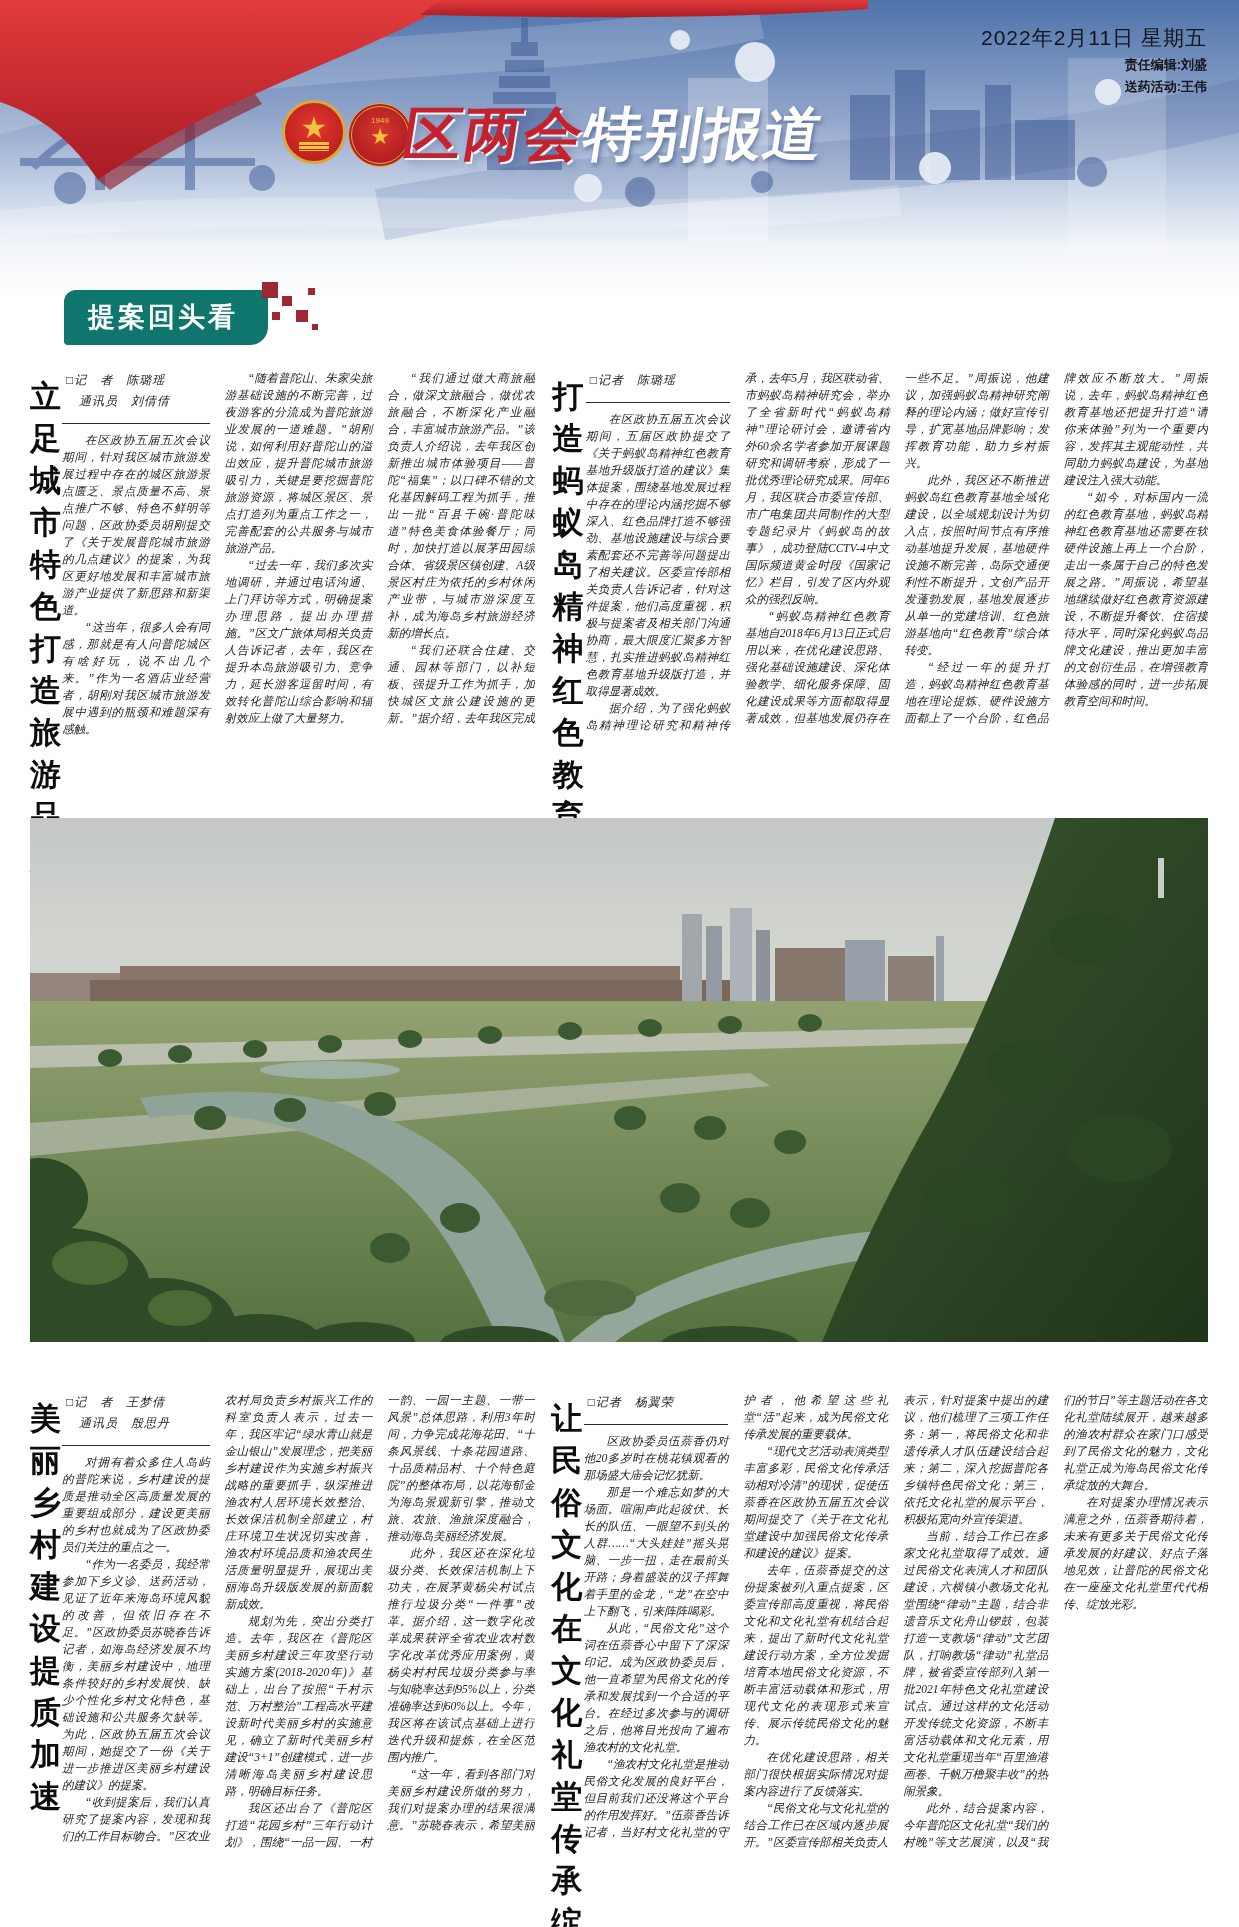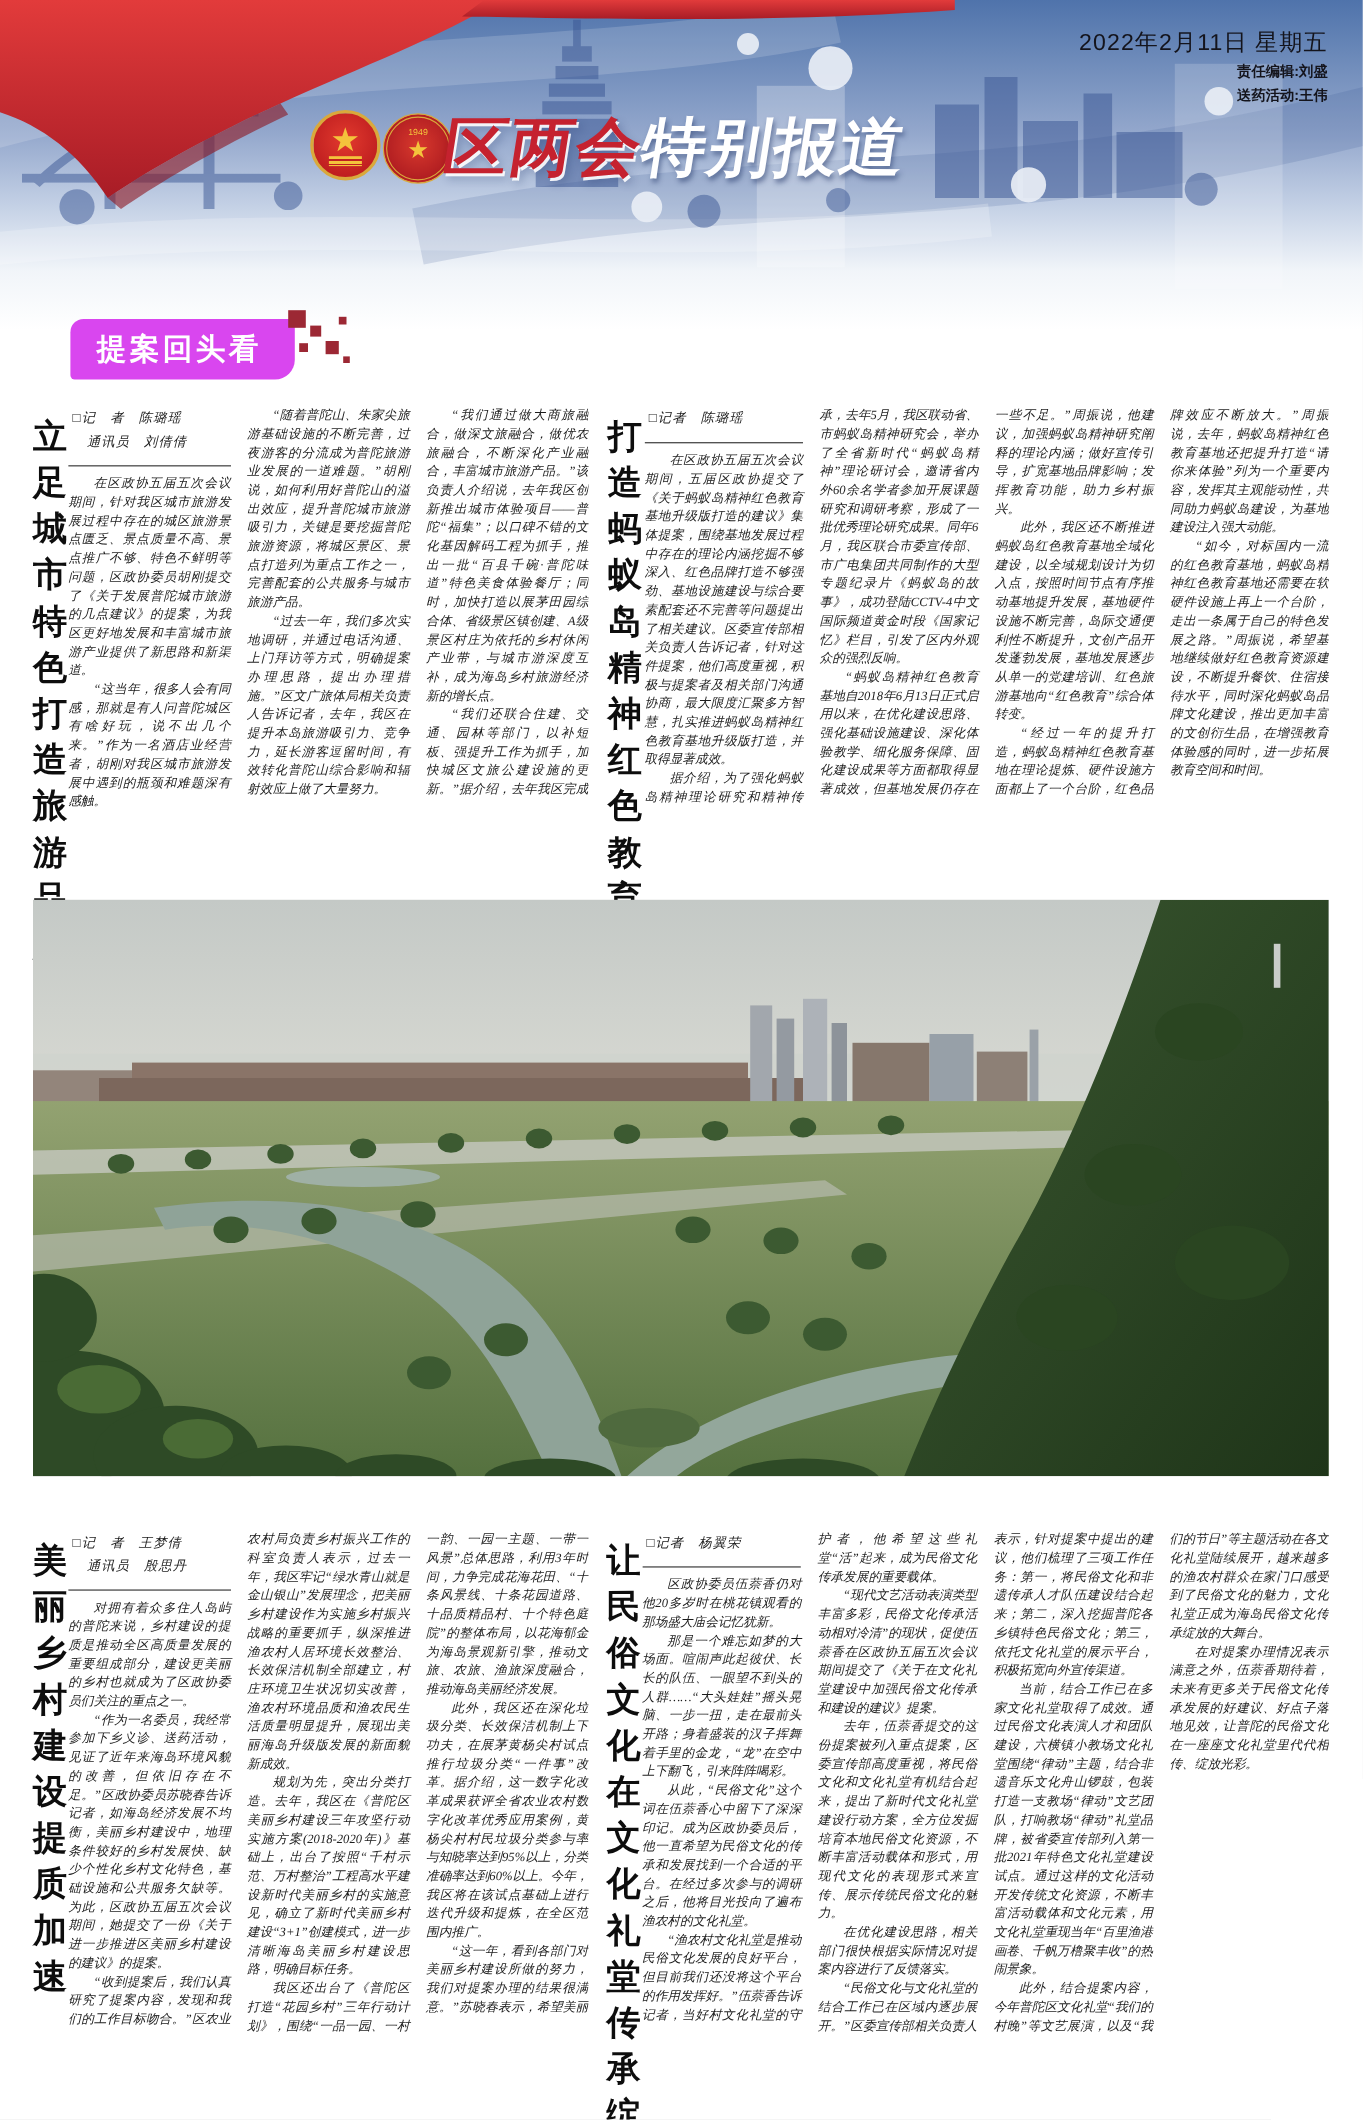--- a/index.html
+++ b/index.html
@@ -23,21 +23,21 @@
   .emblem-cppcc{left:348px;top:103px;width:64px;height:64px;border:4px double #d9a93c;
     background:radial-gradient(circle at 50% 45%,#d8392d 0%,#b31f22 70%);}
   .emblem-cppcc .year{position:absolute;top:9px;left:50%;transform:translateX(-50%);
     color:#f4c33c;font-size:8px;font-family:"Liberation Sans",sans-serif;}
   .emblem-cppcc .star{color:#f4c33c;font-size:22px;line-height:1;margin-top:4px;}
   .banner-title{position:absolute;left:404px;top:96px;z-index:6;white-space:nowrap;
     transform:skewX(-9deg);font-family:"Liberation Sans","DejaVu Sans",sans-serif;font-weight:900;font-size:58px;letter-spacing:2px;}
   .bt-red{color:#c5222f;text-shadow:2px 2px 0 rgba(255,255,255,.9),5px 5px 8px rgba(20,40,90,.25);}
   .bt-white{color:#ffffff;text-shadow:2px 3px 5px rgba(30,50,100,.5);}
   
-  .section-label{position:absolute;left:64px;top:290px;z-index:7;background:#d946ef;color:#fff;
+  .section-label{position:absolute;left:64px;top:290px;z-index:7;background:#0f766e;color:#fff;
     font-family:"Liberation Sans","DejaVu Sans",sans-serif;font-weight:bold;font-size:27px;letter-spacing:3px;
     padding:9px 30px 10px 24px;border-radius:12px 4px 18px 4px;}
   .pixels{position:absolute;left:100%;top:0;width:70px;height:100%;}
   .pixels span{position:absolute;background:#9c2834;}
   .px1{left:-6px;top:-8px;width:16px;height:16px;}
   .px2{left:14px;top:6px;width:10px;height:10px;}
   .px3{left:4px;top:22px;width:8px;height:8px;}
   .px4{left:28px;top:20px;width:12px;height:12px;}
   .px5{left:40px;top:-2px;width:7px;height:7px;}
   .px6{left:44px;top:34px;width:6px;height:6px;}

